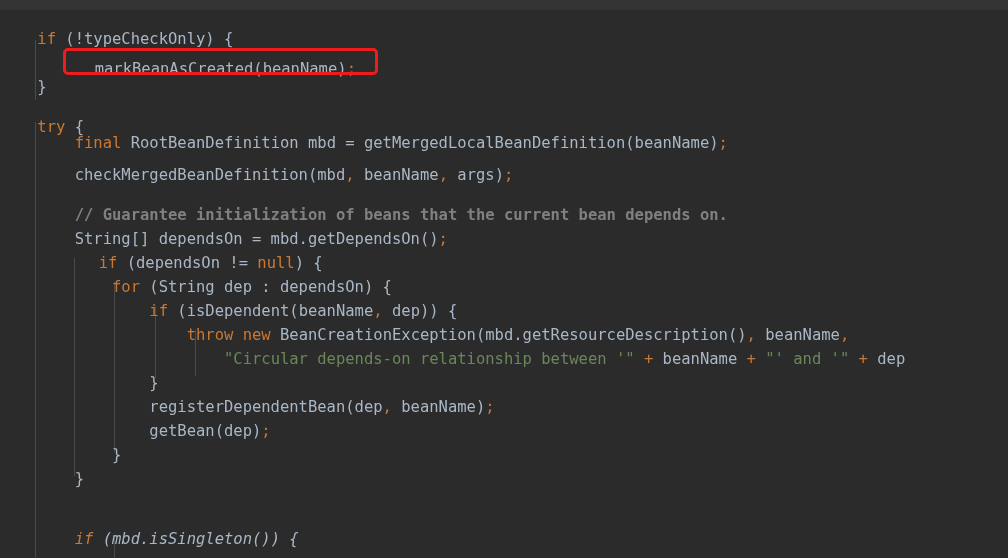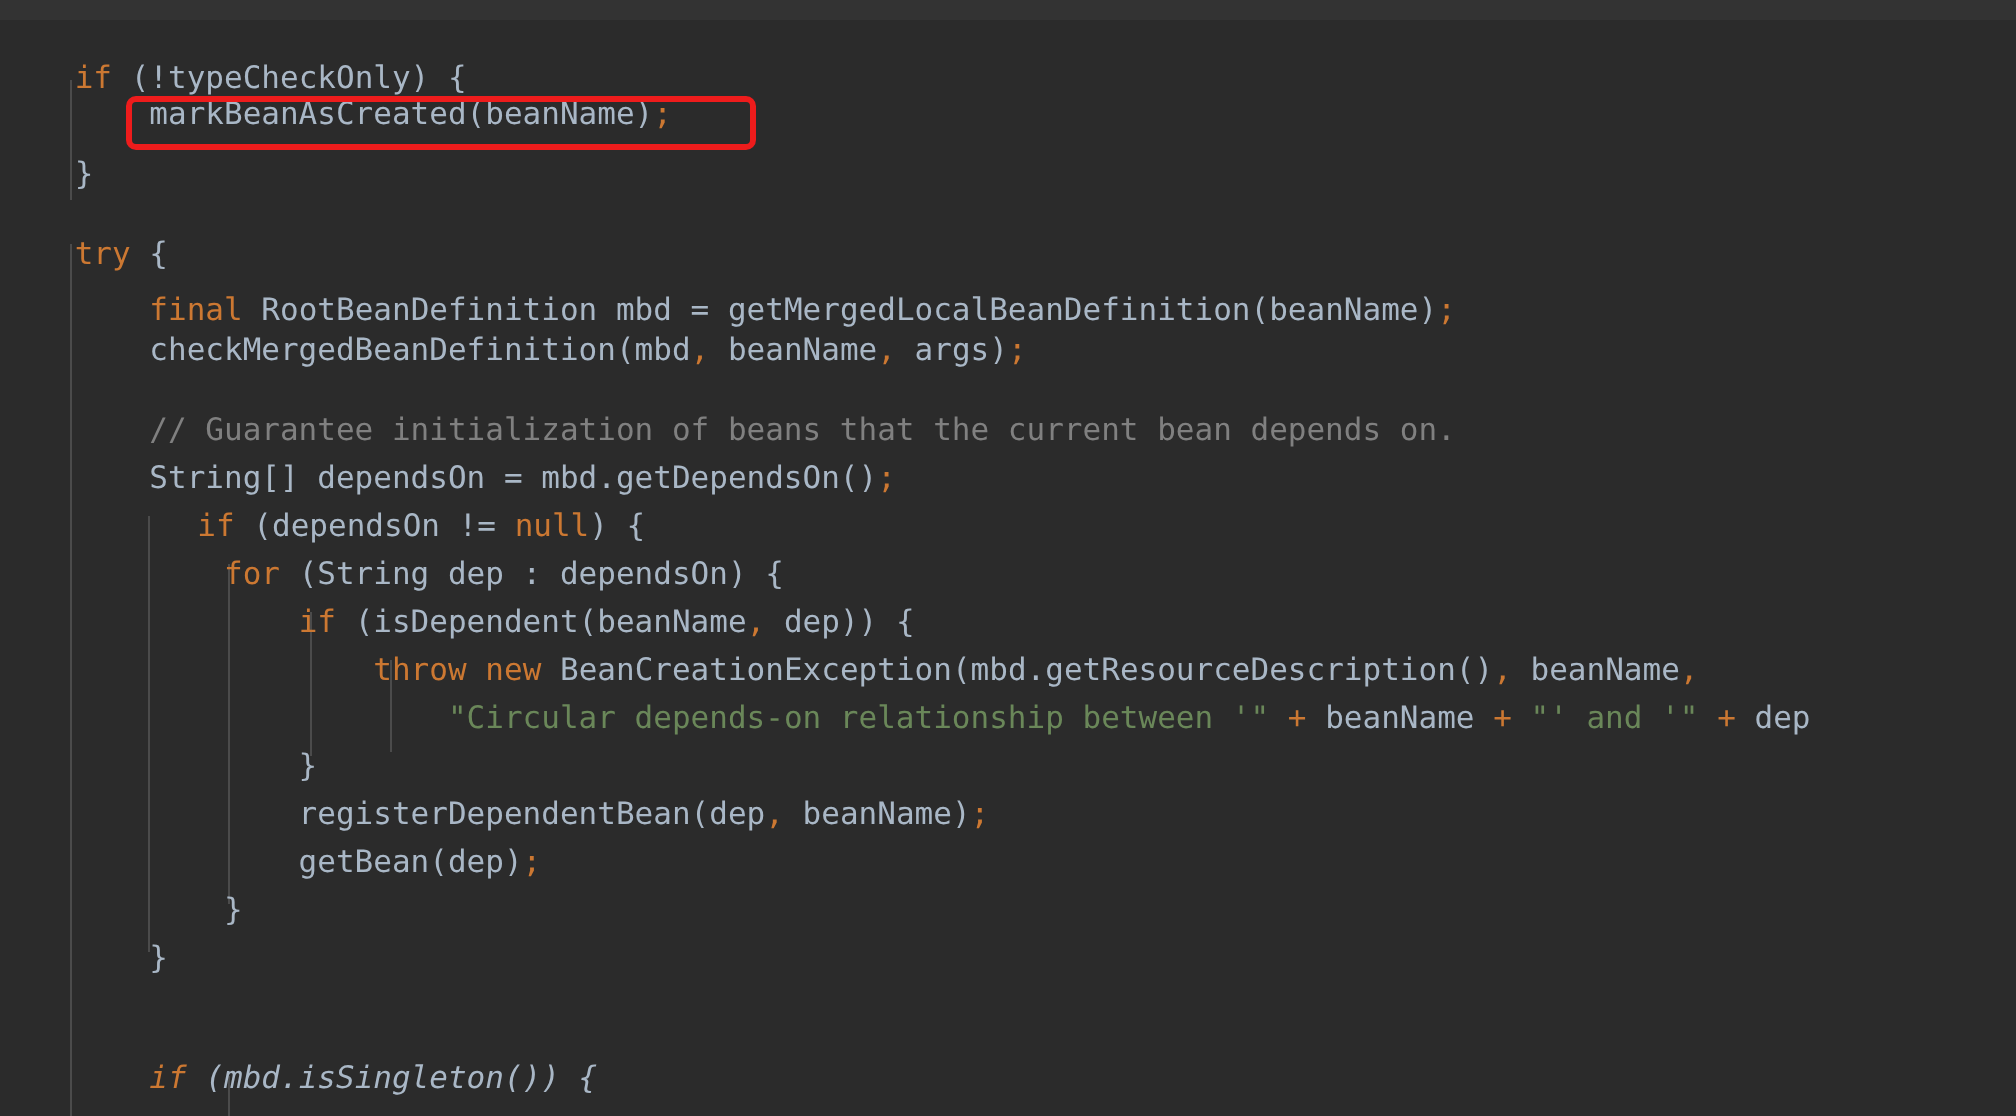--- a/index.html
+++ b/index.html
@@ -90,28 +90,28 @@
         <div class="indent-guide" style="left: 35px; top: 30px; height: 60px; background: rgb(75, 75, 75);"></div>
         <div class="indent-guide" style="left: 35px; top: 112px; height: 440px; background: rgb(75, 75, 75);"></div>
         <div class="indent-guide" style="left: 74px; top: 248px; height: 218px; background: rgb(75, 75, 75);"></div>
         <div class="indent-guide" style="left: 114px; top: 272px; height: 170px; background: rgb(75, 75, 75);"></div>
         <div class="indent-guide" style="left: 155px; top: 296px; height: 72px; background: rgb(75, 75, 75);"></div>
         <div class="indent-guide" style="left: 195px; top: 320px; height: 46px; background: rgb(75, 75, 75);"></div>
         <div class="indent-guide" style="left: 114px; top: 528px; height: 30px; background: rgb(75, 75, 75);"></div>
       </div>
     <div id="code-lines">
         <div class="code-line" style="top: 17px;"><span class="id">    </span><span class="kw">if</span><span class="id"> (!typeCheckOnly) {</span></div>
-        <div class="code-line" style="top: 35px;"><span class="id">        markBeanAsCreated(beanName)</span><span class="pn">;</span></div>
+        <div class="code-line" style="top: 47px; margin-left: 20px;"><span class="id">        markBeanAsCreated(beanName)</span><span class="pn">;</span></div>
         <div class="code-line" style="top: 65px;"><span class="id">    }</span></div>
         <div class="code-line" style="top: 89px;"></div>
         <div class="code-line" style="top: 105px; text-align: right;"><span class="id">    </span><span class="kw">try</span><span class="id"> {</span></div>
-        <div class="code-line" style="top: 133px;"><span class="id">        </span><span class="kw">final</span><span class="id"> RootBeanDefinition mbd = getMergedLocalBeanDefinition(beanName)</span><span class="pn">;</span></div>
+        <div class="code-line" style="top: 121px;"><span class="id">        </span><span class="kw">final</span><span class="id"> RootBeanDefinition mbd = getMergedLocalBeanDefinition(beanName)</span><span class="pn">;</span></div>
         <div class="code-line" style="top: 153px;"><span class="id">        checkMergedBeanDefinition(mbd</span><span class="pn">,</span><span class="id"> beanName</span><span class="pn">,</span><span class="id"> args)</span><span class="pn">;</span></div>
         <div class="code-line" style="top: 177px;"></div>
-        <div class="code-line" style="top: 193px;"><span class="id">        </span><span class="cmt">// Guarantee initialization of beans that the current bean depends on.</span></div>
+        <div class="code-line" style="top: 193px; font-weight: bold;"><span class="id">        </span><span class="cmt">// Guarantee initialization of beans that the current bean depends on.</span></div>
         <div class="code-line" style="top: 217px;"><span class="id">        String[] dependsOn = mbd.getDependsOn()</span><span class="pn">;</span></div>
         <div class="code-line" style="top: 241px; margin-left: 24px;"><span class="id">        </span><span class="kw">if</span><span class="id"> (dependsOn != </span><span class="kw">null</span><span class="id">) {</span></div>
         <div class="code-line" style="top: 265px;"><span class="id">            </span><span class="kw">for</span><span class="id"> (String dep : dependsOn) {</span></div>
         <div class="code-line" style="top: 289px;"><span class="id">                </span><span class="kw">if</span><span class="id"> (isDependent(beanName</span><span class="pn">,</span><span class="id"> dep)) {</span></div>
         <div class="code-line" style="top: 313px;"><span class="id">                    </span><span class="kw">throw</span><span class="id"> </span><span class="kw">new</span><span class="id"> BeanCreationException(mbd.getResourceDescription()</span><span class="pn">,</span><span class="id"> beanName</span><span class="pn">,</span></div>
         <div class="code-line" style="top: 337px;"><span class="id">                        </span><span class="str">"Circular depends-on relationship between '"</span><span class="pn"> + </span><span class="id">beanName</span><span class="pn"> + </span><span class="str">"' and '"</span><span class="pn"> + </span><span class="id">dep</span></div>
         <div class="code-line" style="top: 361px;"><span class="id">                }</span></div>
         <div class="code-line" style="top: 385px;"><span class="id">                registerDependentBean(dep</span><span class="pn">,</span><span class="id"> beanName)</span><span class="pn">;</span></div>
         <div class="code-line" style="top: 409px;"><span class="id">                getBean(dep)</span><span class="pn">;</span></div>
         <div class="code-line" style="top: 433px;"><span class="id">            }</span></div>

